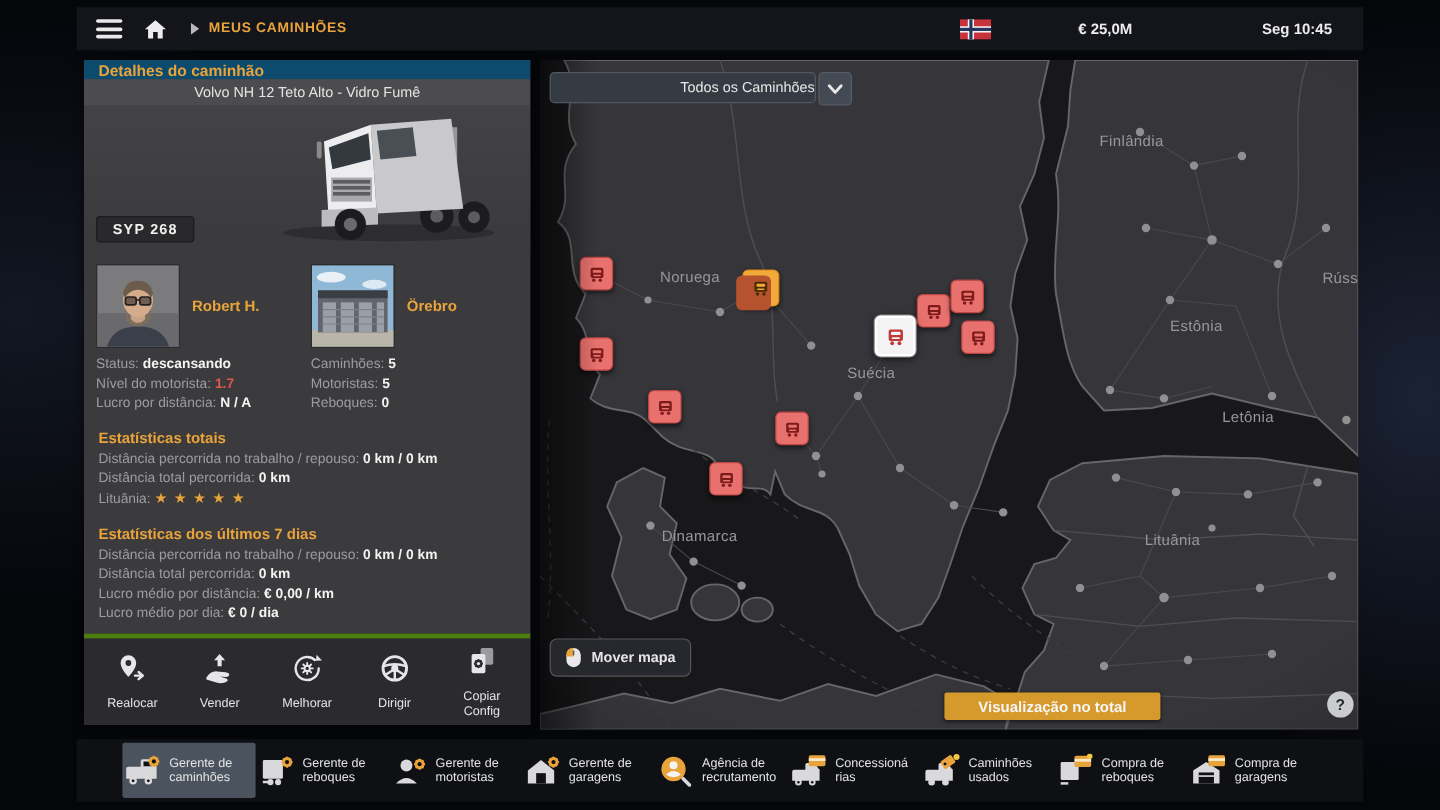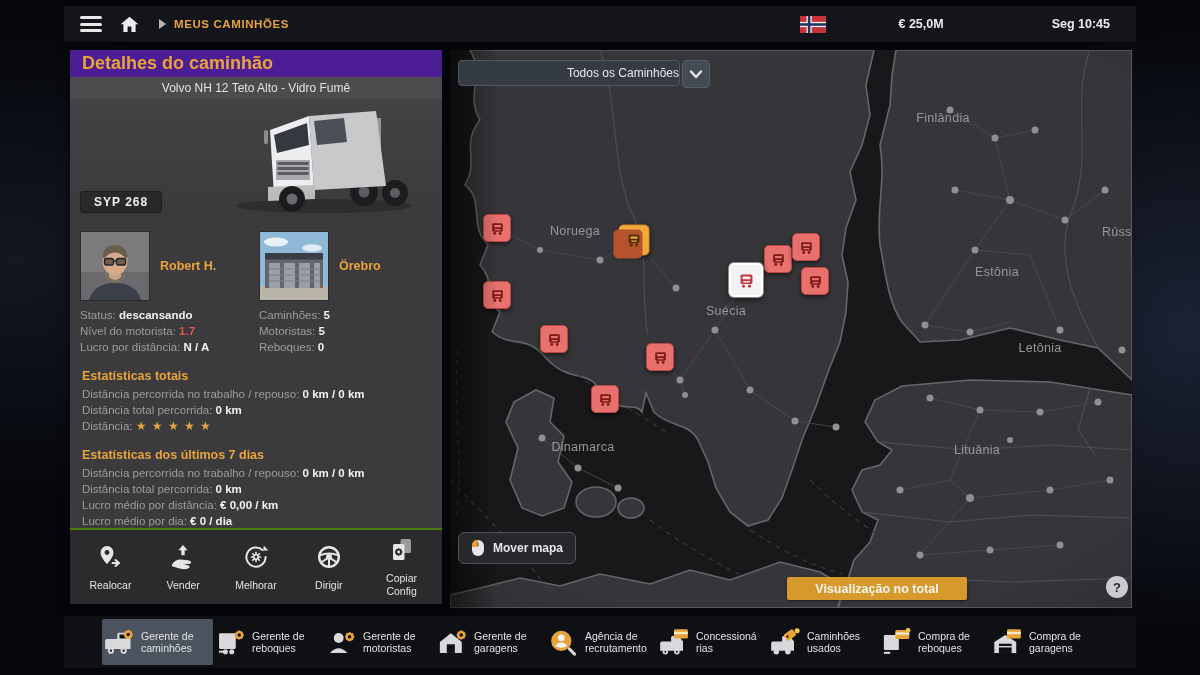--- a/index.html
+++ b/index.html
@@ -19,21 +19,21 @@
   .home-ic{margin-left:18px;display:flex;align-items:center;}
   .crumb-caret{margin-left:20px;display:flex;align-items:center;}
   .crumb{margin-left:8px;color:#e9a33b;font-size:11.5px;font-weight:bold;letter-spacing:.6px;cursor:pointer;}
   .topbar-right{margin-left:auto;display:flex;align-items:center;}
   .flag{width:26px;height:17px;position:relative;}
   .money{font-size:12.5px;color:#ececec;font-weight:bold;margin-left:72px;}
   .clock{font-size:12.5px;color:#ececec;font-weight:bold;margin-left:108px;margin-right:26px;}
   
   .left-panel{position:absolute;left:70px;top:50px;width:372px;height:554px;background:#3b3b3d;
     box-shadow:0 2px 8px rgba(0,0,0,.6);overflow:hidden;}
-  .lp-title{height:27px;background:#4c1d95;color:#e9a33b;font-size:18px;font-weight:bold;
+  .lp-title{height:16px;background:#0c4a6e;color:#e9a33b;font-size:13px;font-weight:bold;
     display:flex;align-items:center;padding-left:12px;}
   .lp-model{height:22px;background:#4c4c4e;color:#e3e3e4;font-size:12px;
     display:flex;align-items:center;justify-content:center;}
   .lp-image{height:124px;background:linear-gradient(180deg,#434345 0%,#3a3a3c 100%);position:relative;}
   .plate{position:absolute;left:10px;bottom:10px;background:#29292b;border:1px solid #1d1d1f;
     border-radius:3px;color:#f0f0f0;font-size:12px;font-weight:bold;letter-spacing:1px;padding:3px 13px;}
   .truck-art{position:absolute;right:18px;bottom:4px;}
   .lp-info{display:flex;padding:8px 10px 0 10px;}
   .col-a{width:176px;} .col-b{width:176px;margin-left:6px;}
   .id-row{display:flex;align-items:center;}
@@ -41,21 +41,21 @@
   .id-name{margin-left:10px;color:#e9a33b;font-size:12.5px;font-weight:bold;}
   .info-lines{margin-top:6px;}
   .info-line{font-size:11.5px;color:#9d9da0;line-height:16px;white-space:nowrap;}
   .info-line b{color:#f3f3f3;}
   .info-line b.red{color:#e0554c;}
   .lp-section{padding:0 12px;margin-top:14px;}
   .sec-title{color:#e9a33b;font-size:12.5px;font-weight:bold;margin-bottom:3px;}
   .stars{color:#e9a33b;font-size:12px;letter-spacing:1px;}
   
   .lp-actions{position:absolute;left:0;bottom:0;width:100%;height:76px;background:#2b2b2d;
-    border-top:2px solid #4d7c0f;display:flex;align-items:center;justify-content:space-around;padding:0 4px;box-sizing:border-box;}
+    border-top:4px solid #4d7c0f;display:flex;align-items:center;justify-content:space-around;padding:0 4px;box-sizing:border-box;}
   .act-btn{width:57px;display:flex;flex-direction:column;align-items:center;cursor:pointer;}
   .act-btn .lbl{margin-top:4px;font-size:10.5px;line-height:1.2;color:#e4e4e6;text-align:center;}
   .act-btn.disabled .lbl{color:#7f7f83;}
   .act-btn.disabled svg{opacity:.55;}
   
   .map-panel{position:absolute;left:450px;top:50px;width:682px;height:558px;background:#18181a;overflow:hidden;}
   .map-svg{position:absolute;left:0;top:0;width:100%;height:100%;}
   .map-vignette{position:absolute;inset:0;pointer-events:none;
     background:
       linear-gradient(90deg,rgba(0,0,0,.5) 0%,rgba(0,0,0,0) 7%),
@@ -226,21 +226,21 @@
         <div class="info-line"><span>Motoristas:</span> <b>5</b></div>
         <div class="info-line"><span>Reboques:</span> <b>0</b></div>
       </div>
     </div>
   </div>
 
   <div class="lp-section">
     <div class="sec-title">Estatísticas totais</div>
     <div class="info-line"><span>Distância percorrida no trabalho / repouso:</span> <b>0 km / 0 km</b></div>
     <div class="info-line"><span>Distância total percorrida:</span> <b>0 km</b></div>
-    <div class="info-line"><span>Distância:</span> <span class="stars">★ ★ ★ ★ ★</span></div>
+    <div class="info-line"><span>Lituânia:</span> <span class="stars">★ ★ ★ ★ ★</span></div>
   </div>
 
   <div class="lp-section">
     <div class="sec-title">Estatísticas dos últimos 7 dias</div>
     <div class="info-line"><span>Distância percorrida no trabalho / repouso:</span> <b>0 km / 0 km</b></div>
     <div class="info-line"><span>Distância total percorrida:</span> <b>0 km</b></div>
     <div class="info-line"><span>Lucro médio por distância:</span> <b>€ 0,00 / km</b></div>
     <div class="info-line"><span>Lucro médio por dia:</span> <b>€ 0 / dia</b></div>
   </div>
 

